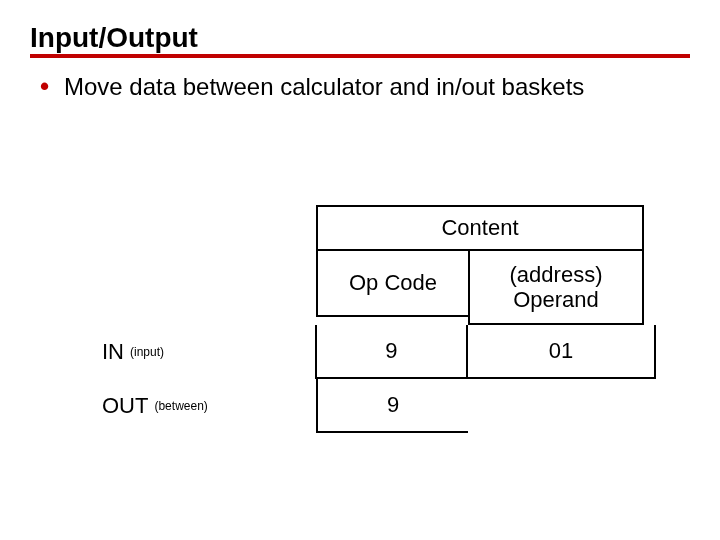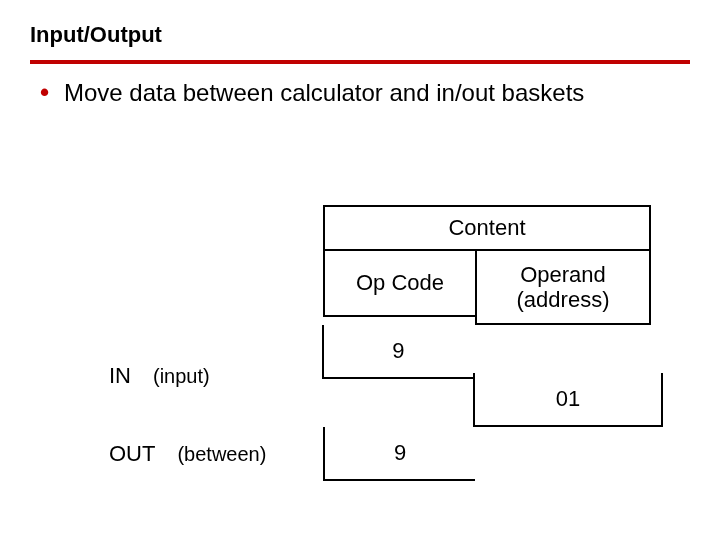--- a/index.html
+++ b/index.html
@@ -13,22 +13,22 @@
   }
   .slide {
     box-sizing: border-box;
     width: 720px;
     height: 540px;
     padding: 22px 30px 0 30px;
     position: relative;
   }
   .title {
     font-weight: bold;
-    font-size: 22px;
-    padding-bottom: 12px;
+    font-size: 28px;
+    padding-bottom: 0;
     border-bottom: 4px solid #c00000;
     margin-bottom: 14px;
     width: 100%;
     box-sizing: border-box;
   }
   .bullets {
     margin: 4px 0 0 6px;
     padding: 0;
     list-style: none;
   }
@@ -43,39 +43,38 @@
     content: "•";
     color: #c00000;
     position: absolute;
     left: 4px;
     top: -2px;
     font-size: 26px;
     font-weight: bold;
   }
   .content-area {
     position: absolute;
-    left: 103px;
+    left: 96px;
     top: 205px;
     width: 560px;
   }
   .row {
     display: flex;
     align-items: stretch;
   }
   .row-label {
     width: 220px;
     display: flex;
     align-items: center;
     font-size: 22px;
     padding-left: 6px;
     box-sizing: border-box;
-    gap: 16px;
   }
   .row-label .sub {
-    font-size: 20px;
+    font-size: 12px;
     margin-left: 6px;
   }
   .cell {
     box-sizing: border-box;
     border: 2px solid #000;
     display: flex;
     align-items: center;
     justify-content: center;
     font-size: 22px;
     text-align: center;
@@ -101,21 +100,20 @@
   .cell.dcol1 {
     width: 152px;
     height: 54px;
     border-top-width: 0;
     border-right-width: 0;
   }
   .cell.dcol2 {
     width: 191px;
     height: 54px;
     border-top-width: 0;
-    margin-top: 48px;
   }
 </style>
 </head>
 <body>
 
 <div class="slide">
 
   <div class="title">Input/Output</div>
 
   <ul class="bullets">
@@ -126,22 +124,22 @@
 
     <div class="row">
       <div class="row-label"></div>
       <div class="cell topmerge">Content</div>
     </div>
 
     <div class="row">
       <div class="row-label"></div>
       <div class="cell hcol1">Op Code</div>
       <div class="cell hcol2">
+        <span>(address)</span>
         <span>Operand</span>
-        <span>(address)</span>
       </div>
     </div>
 
     <div class="row">
       <div class="row-label">
         <span>IN</span>
         <span class="sub">(input)</span>
       </div>
       <div class="cell dcol1">9</div>
       <div class="cell dcol2">01</div>

